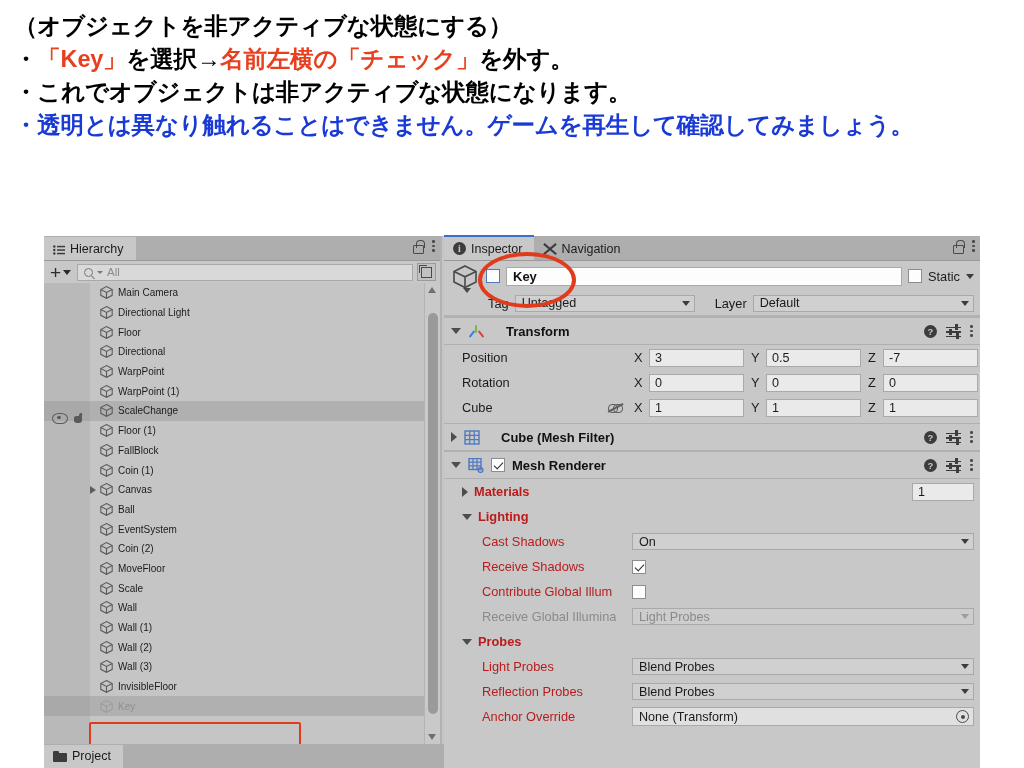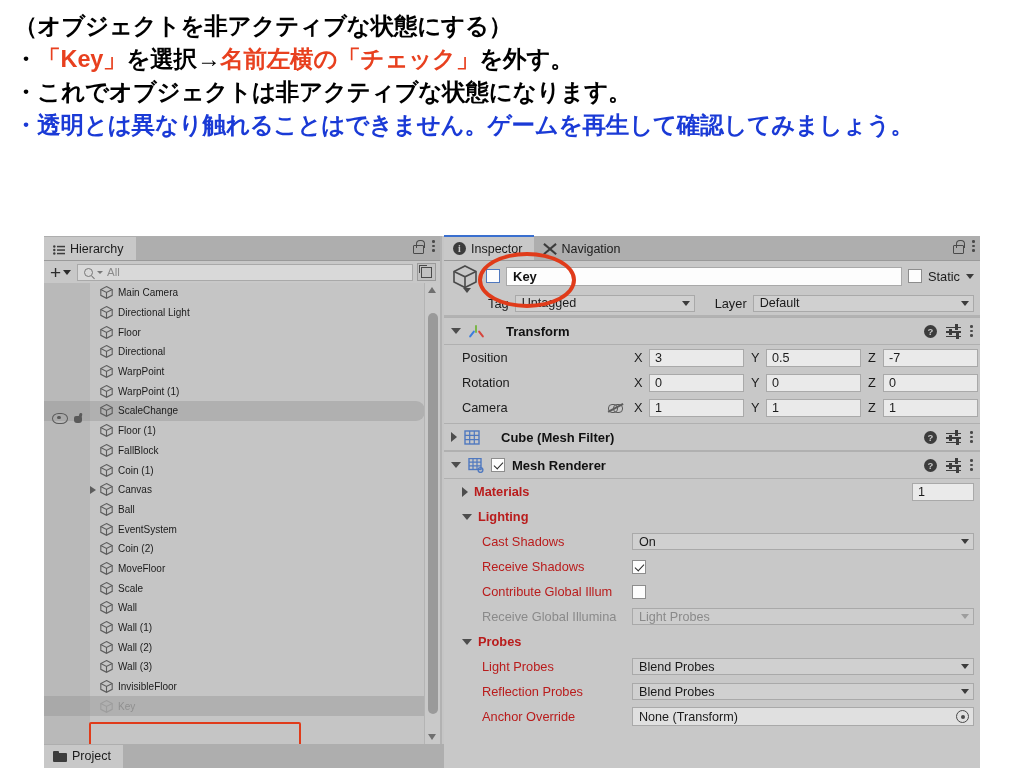--- a/index.html
+++ b/index.html
@@ -501,21 +501,21 @@
             <div class="hrow">
               <span class="rowbg-left"></span>
               <span class="indent"></span>
               <span class="expand-spacer"></span>
               <span class="cube-ico"><svg width="15" height="15" viewBox="0 0 15 15" aria-hidden="true">
                   <path d="M7.5 1.6 L13.2 4.5 L13.2 10.3 L7.5 13.3 L1.8 10.3 L1.8 4.5 Z" fill="none" stroke="#5c5c5c" stroke-width="1.1"></path>
                   <path d="M1.8 4.5 L7.5 7.4 L13.2 4.5 M7.5 7.4 L7.5 13.3" fill="none" stroke="#5c5c5c" stroke-width="1.1"></path>
                 </svg></span>
               <span class="hlabel">WarpPoint (1)</span>
             </div>
-            <div class="hrow" style="background: rgb(176, 176, 176); border-radius: 9px;">
+            <div class="hrow" style="background: rgb(176, 176, 176);">
               <span class="rowbg-left" style="background: rgb(169, 169, 169);"></span>
               <span class="indent">
                 <span class="disc-icons">
                   <span class="eye"></span>
                   <span class="hand"></span>
                 </span>
               </span>
               <span class="expand-spacer"></span>
               <span class="cube-ico"><svg width="15" height="15" viewBox="0 0 15 15" aria-hidden="true">
                   <path d="M7.5 1.6 L13.2 4.5 L13.2 10.3 L7.5 13.3 L1.8 10.3 L1.8 4.5 Z" fill="none" stroke="#5c5c5c" stroke-width="1.1"></path>
@@ -805,21 +805,21 @@
             <span>0</span>
           </span>
         <span class="axis-lbl">Z</span>
         <span class="num-field" style="margin-right:0;">
             <span>0</span>
           </span>
       </div>
 
       <div class="vec-row">
         <span class="vec-label">
-          <span>Camera</span>
+          <span>Cube</span>
           <span class="nolink">
               <i></i>
             </span>
         </span>
         <span class="axis-lbl">X</span>
         <span class="num-field">
             <span>1</span>
           </span>
         <span class="axis-lbl">Y</span>
         <span class="num-field">

